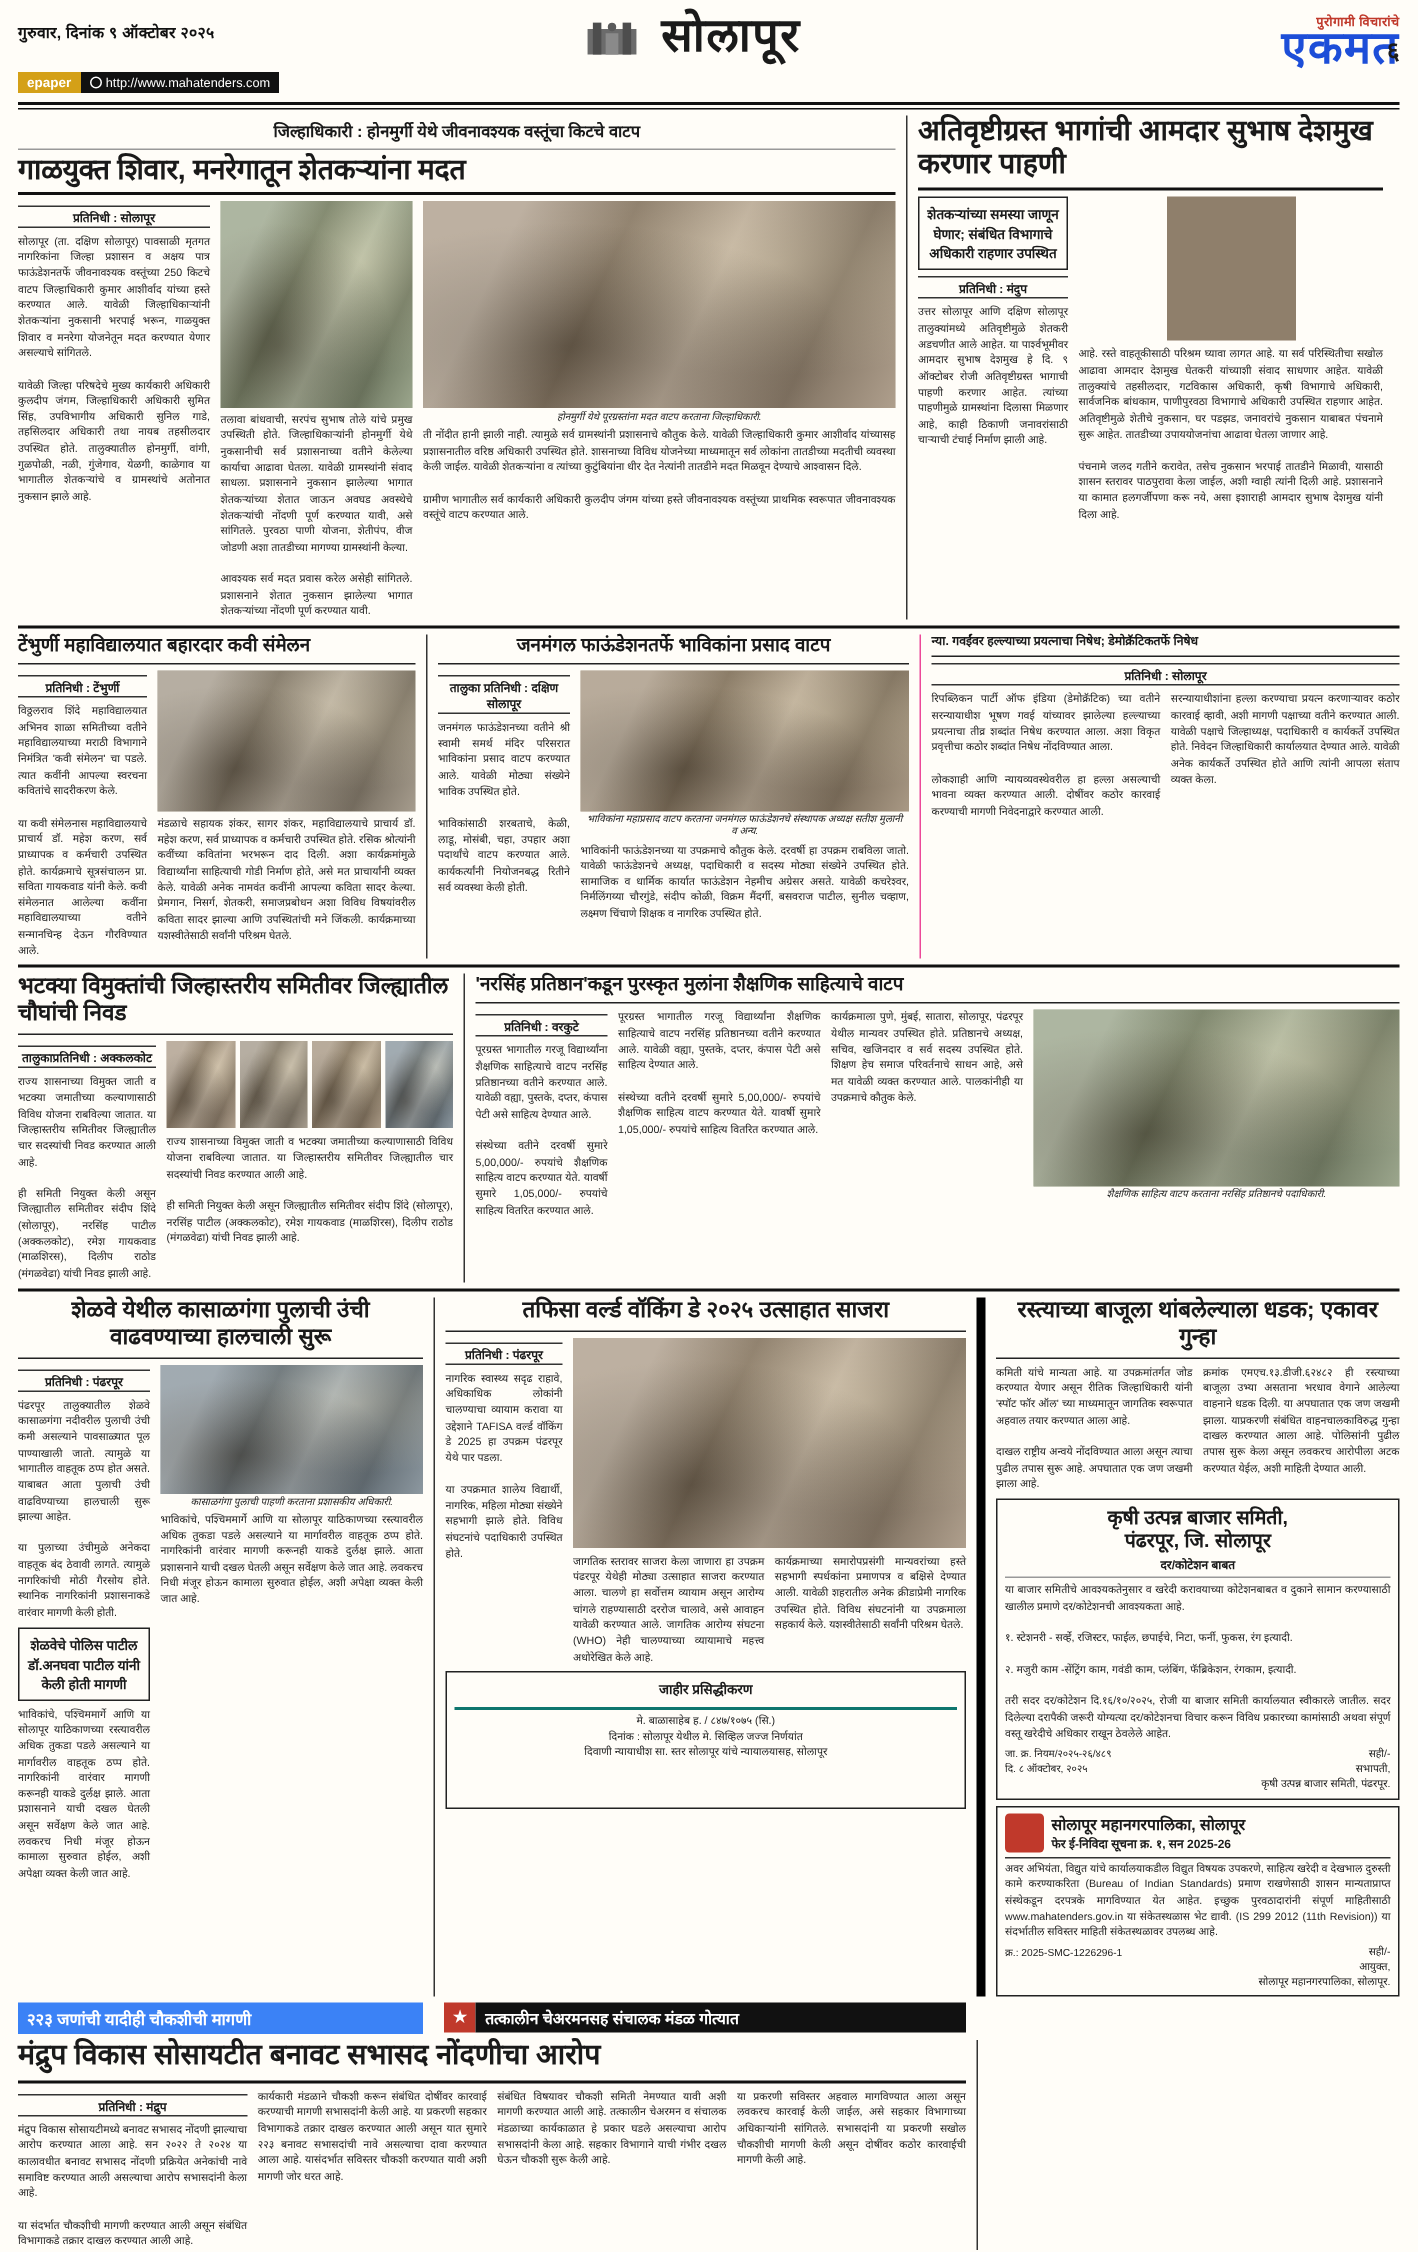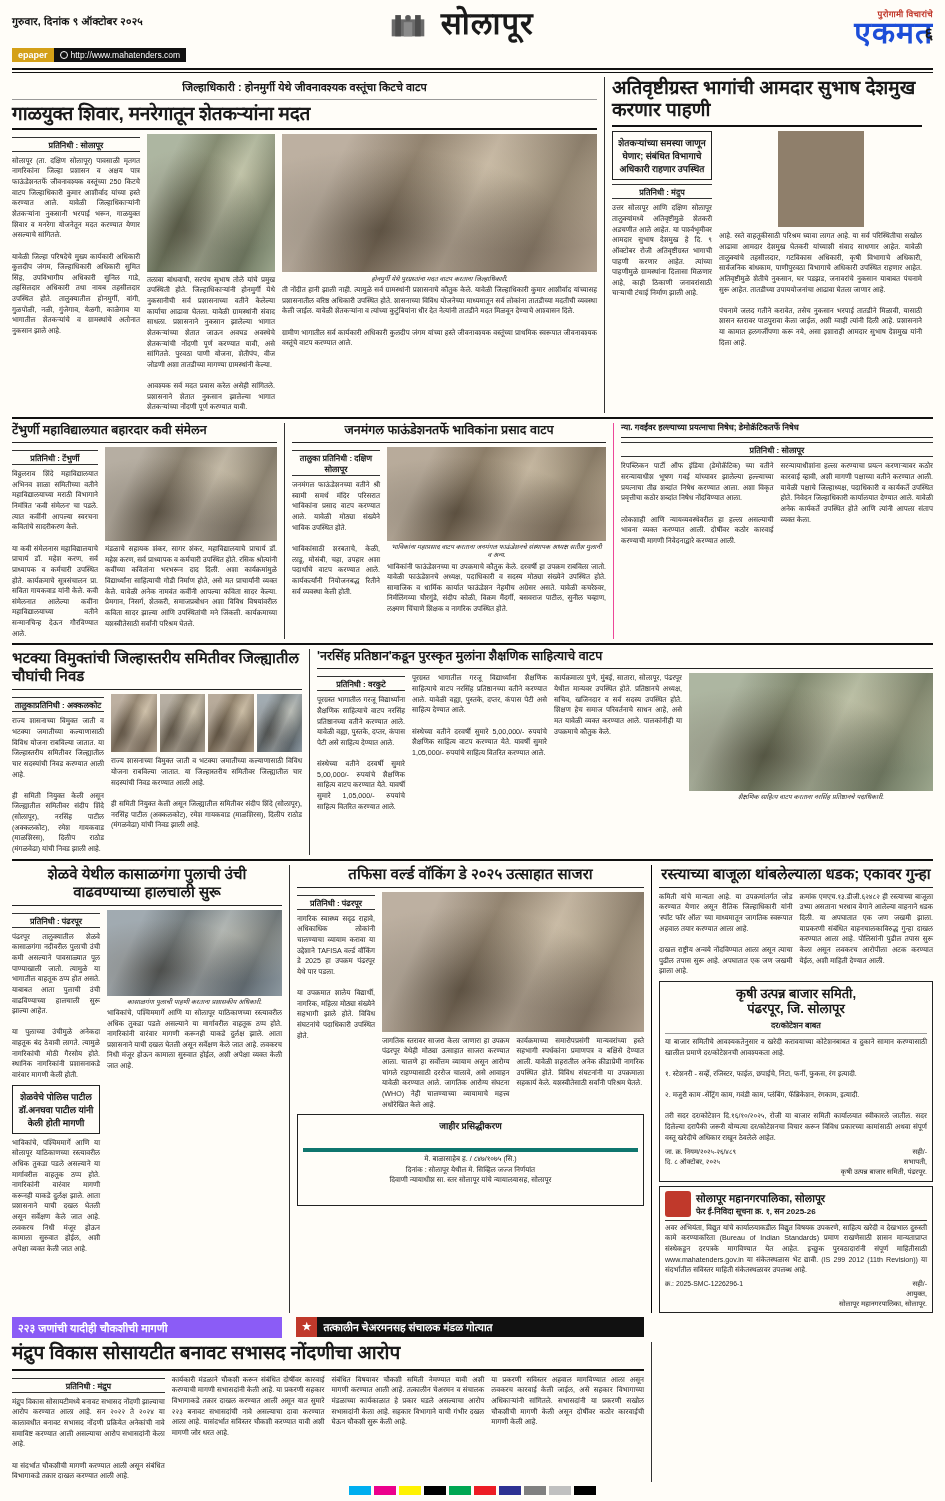--- a/index.html
+++ b/index.html
@@ -61,21 +61,21 @@
   .ph-d { background:#7d8a93; }
   .ph-e { background:#9d8b74; }
   .cap { font-size:6.6px; font-style:italic; text-align:center; padding:2px 2px 0; line-height:1.25; }
 
   .cols { display:flex; gap:7px; }
   .col { flex:1; }
 
   .box { border:1px solid #222; padding:4px 5px; }
   .boxed-head { font-size:9px; font-weight:bold; text-align:center; }
 
-  .redbar { background:#8b5cf6; color:#fff; font-size:11px; font-weight:bold; padding:3px 6px; }
+  .redbar { background:#3b82f6; color:#fff; font-size:11px; font-weight:bold; padding:3px 6px; }
   .redbar2 { display:flex; }
   .redbar2 .a { background:#c0392b; color:#fff; font-size:10.5px; font-weight:bold; padding:3px 6px; }
   .redbar2 .b { background:#111; color:#fff; font-size:10.5px; font-weight:bold; padding:3px 6px; flex:1;}
 
   .cmyk { display:flex; gap:3px; justify-content:center; margin-top:4px; }
   .cmyk span { width:22px; height:9px; display:block; }
 
   .portrait { width:86px; height:96px; background:#8f7f6b; }
   .sig { font-size:7px; text-align:right; line-height:1.4; }
   .center { text-align:center; }
@@ -327,28 +327,28 @@
                 <div class="bt">जागतिक स्तरावर साजरा केला जाणारा हा उपक्रम पंढरपूर येथेही मोठ्या उत्साहात साजरा करण्यात आला. चालणे हा सर्वोत्तम व्यायाम असून आरोग्य चांगले राहण्यासाठी दररोज चालावे, असे आवाहन यावेळी करण्यात आले. जागतिक आरोग्य संघटना (WHO) नेही चालण्याच्या व्यायामाचे महत्त्व अधोरेखित केले आहे.</div>
               </div>
             <div style="flex:1">
                 <div class="bt">कार्यक्रमाच्या समारोपप्रसंगी मान्यवरांच्या हस्ते सहभागी स्पर्धकांना प्रमाणपत्र व बक्षिसे देण्यात आली. यावेळी शहरातील अनेक क्रीडाप्रेमी नागरिक उपस्थित होते. विविध संघटनांनी या उपक्रमाला सहकार्य केले. यशस्वीतेसाठी सर्वांनी परिश्रम घेतले.</div>
               </div>
           </div>
         </div>
       </div>
 
       <div class="box mt4" style="height:92px">
-        <div class="center b" style="font-size:9px;border-bottom:4px solid #0f766e;padding-bottom:16px">जाहीर प्रसिद्धीकरण</div>
+        <div class="center b" style="font-size:9px;border-bottom:2px solid #0f766e;padding-bottom:6px">जाहीर प्रसिद्धीकरण</div>
         <div class="bt mt2 center">मे. बाळासाहेब ह. / ८४७/१०७५ (सि.)</div>
         <div class="bt center">दिनांक : सोलापूर येथील मे. सिव्हिल जज्ज निर्णयांत</div>
         <div class="bt center">दिवाणी न्यायाधीश सा. स्तर सोलापूर यांचे न्यायालयासह, सोलापूर</div>
       </div>
     </div>
 
-    <div style="flex:1;border-left:1px solid #000000;padding-left:7px">
+    <div style="flex:1;border-left:6px solid #000000;padding-left:7px">
       <div class="hl-3 center">रस्त्याच्या बाजूला थांबलेल्याला धडक; एकावर गुन्हा</div>
       <div class="hr"></div>
       <div class="cols">
         <div style="flex:1">
             <div class="bt" style="white-space:pre-line">कमिती यांचे मान्यता आहे. या उपक्रमांतर्गत जोड करण्यात येणार असून रीतिक जिल्हाधिकारी यांनी 'स्पॉट फॉर ऑल' च्या माध्यमातून जागतिक स्वरूपात अहवाल तयार करण्यात आला आहे.
 
 दाखल राष्ट्रीय अन्वये नोंदविण्यात आला असून त्याचा पुढील तपास सुरू आहे. अपघातात एक जण जखमी झाला आहे.</div>
           </div>
         <div style="flex:1">
             <div class="bt">क्रमांक एमएच.१३.डीजी.६२४८२ ही रस्त्याच्या बाजूला उभ्या असताना भरधाव वेगाने आलेल्या वाहनाने धडक दिली. या अपघातात एक जण जखमी झाला. याप्रकरणी संबंधित वाहनचालकाविरुद्ध गुन्हा दाखल करण्यात आला आहे. पोलिसांनी पुढील तपास सुरू केला असून लवकरच आरोपीला अटक करण्यात येईल, अशी माहिती देण्यात आली.</div>

